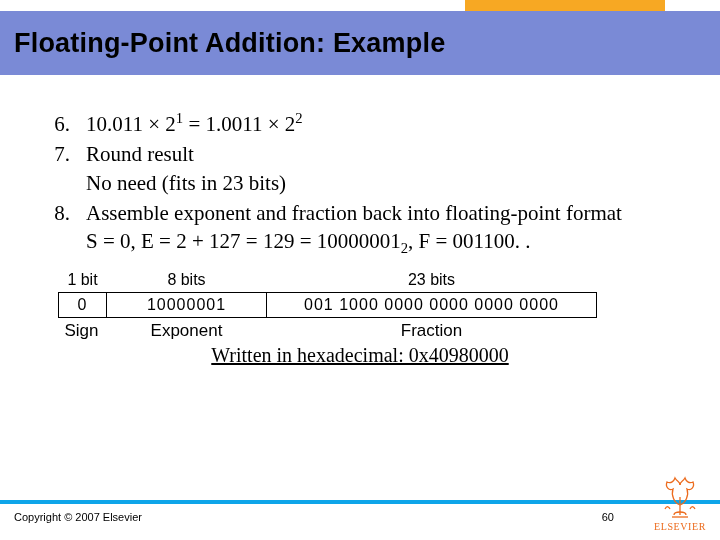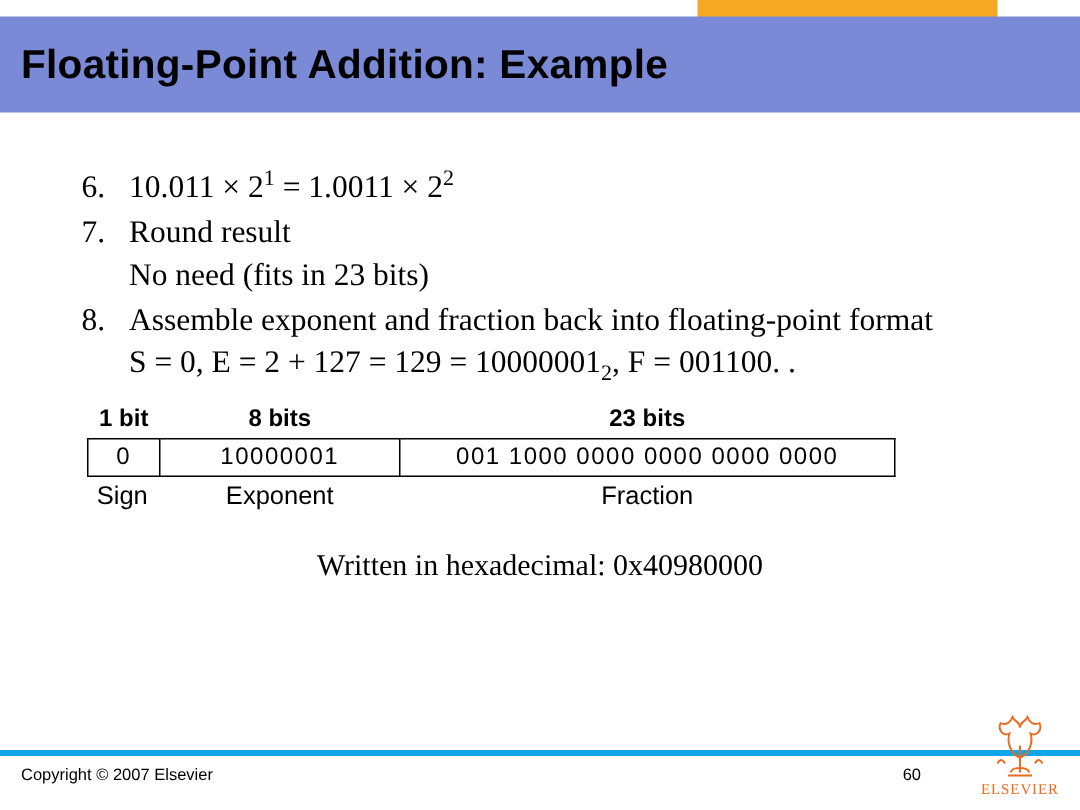--- a/index.html
+++ b/index.html
@@ -68,38 +68,38 @@
   }
   table.bits {
     border-collapse: collapse;
     font-family: Arial, Helvetica, sans-serif;
     font-size: 16px;
   }
   table.bits td, table.bits th {
     text-align: center;
     padding: 3px 6px;
   }
-  .hdr td { font-weight: bold; font-size: 16px; }
+  .hdr td { font-weight: normal; font-size: 16px; }
   .row-vals td {
     border: 1px solid #000;
     font-size: 16px;
     letter-spacing: 1px;
   }
   .row-lbls td {
     font-weight: 400;
     font-size: 17px;
     padding-top: 4px;
   }
   .sign-col { width: 48px; }
   .exp-col { width: 160px; }
   .frac-col { width: 330px; }
   .hex-line {
     text-align: center;
     font-size: 20px;
-    margin-top: 22px;
+    text-decoration: underline;
   }
   .footer {
     position: absolute;
     bottom: 10px;
     left: 0;
     right: 0;
     height: 30px;
     border-top: 4px solid #0ea5e9;
     display: flex;
     align-items: center;

